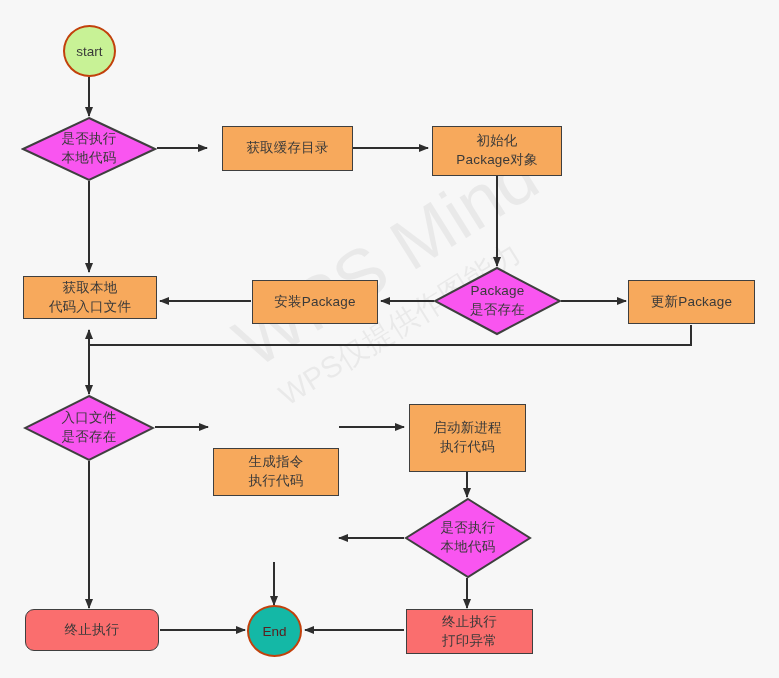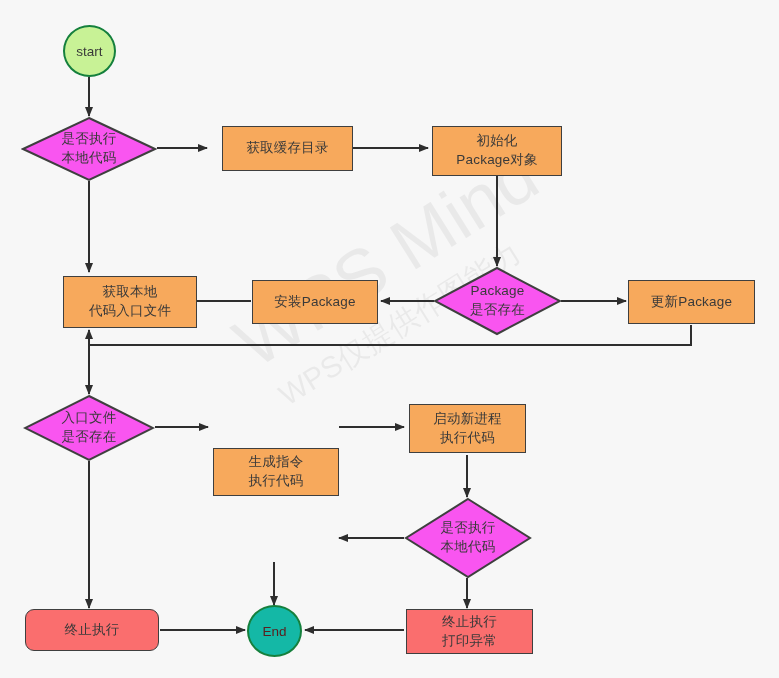--- a/index.html
+++ b/index.html
@@ -79,21 +79,21 @@
     line-height: 1.38;
     color: #3a3a3a;
     letter-spacing: .2px;
   }
   .terminator {
     position: absolute;
     box-sizing: border-box;
     display: flex;
     align-items: center;
     justify-content: center;
-    border: 2px solid #15803d;
+    border: 2px solid #c2410c;
     border-radius: 50%;
     font-size: 13.5px;
   }
   .term-start {
     background: #c8f296;
     color: #3a3a3a;
   }
   .term-end {
     background: #14b8a6;
     color: #5a2020;
@@ -189,39 +189,39 @@
   </div>
 
   <div class="node rect" style="left:628px; top:280px; width:127px; height:44px;">
     <span>更新Package</span>
   </div>
 
   <div class="node rect" style="left:252px; top:280px; width:126px; height:44px;">
     <span>安装Package</span>
   </div>
 
-  <div class="node rect" style="left:23px; top:276px; width:134px; height:52px;margin-left:40px;">
+  <div class="node rect" style="left:23px; top:276px; width:134px; height:43px;">
     <span>获取本地
 代码入口文件</span>
   </div>
 
   <div class="diamond-wrap" style="left:23px; top:394px; width:132px; height:68px;">
     <svg width="132" height="68" viewBox="0 0 132 68" xmlns="http://www.w3.org/2000/svg">
       <polygon points="66,2 130,34 66,66 2,34" fill="#f955f0" stroke="#3f3f3f" stroke-width="2"></polygon>
     </svg>
     <div class="diamond-label">入口文件
 是否存在</div>
   </div>
 
   <div class="node rect" style="left:213px; top:404px; width:126px; height:48px;margin-top:44px;">
     <span>生成指令
 执行代码</span>
   </div>
 
-  <div class="node rect" style="left:409px; top:404px; width:117px; height:49px;">
+  <div class="node rect" style="left:409px; top:404px; width:117px; height:68px;">
     <span>启动新进程
 执行代码</span>
   </div>
 
   <div class="diamond-wrap" style="left:404px; top:497px; width:128px; height:82px;">
     <svg width="128" height="82" viewBox="0 0 128 82" xmlns="http://www.w3.org/2000/svg">
       <polygon points="64,2 126,41 64,80 2,41" fill="#f955f0" stroke="#3f3f3f" stroke-width="2"></polygon>
     </svg>
     <div class="diamond-label">是否执行
 本地代码</div>

